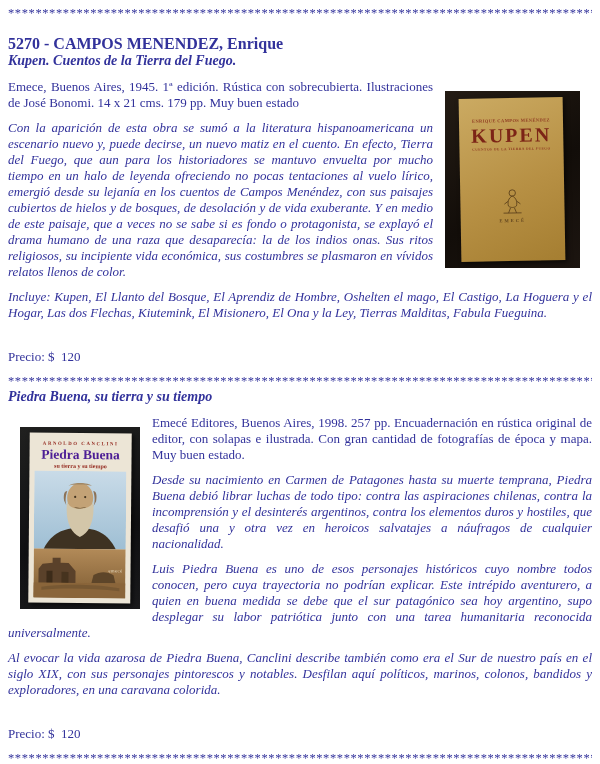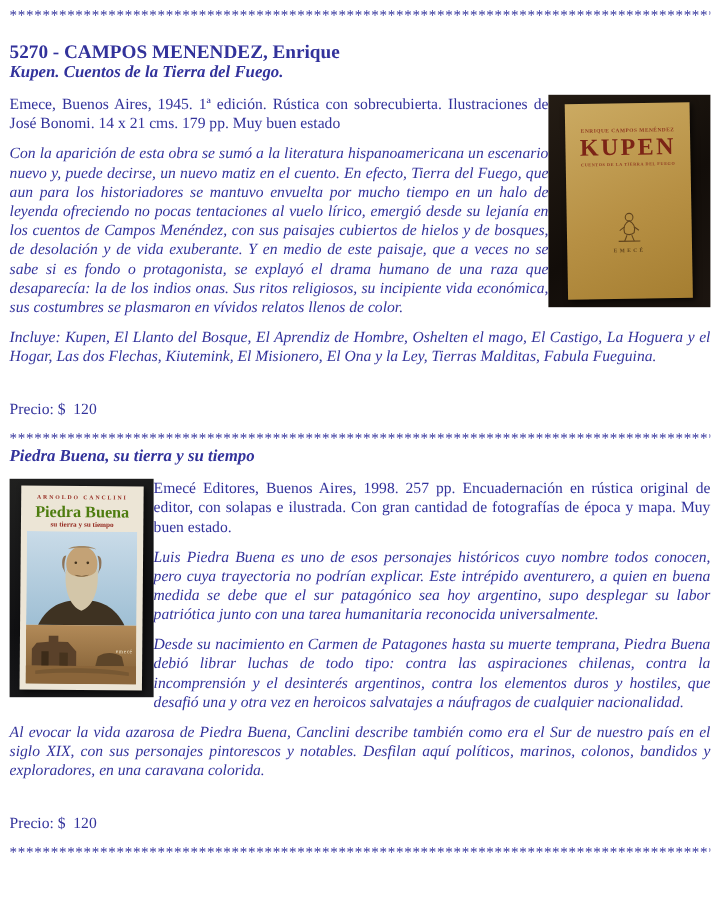--- a/index.html
+++ b/index.html
@@ -27,21 +27,21 @@
     margin: 0 0 10px 0;
   }
   .entry-body { overflow: visible; }
   .entry-body::after { content: ""; display: block; clear: both; }
 
   p { margin: 9px 0; text-align: justify; font-size: 13px; line-height: 16px; }
   .pub { font-style: normal; }
   .desc { font-style: italic; }
   .price { white-space: pre-wrap; margin-top: 28px; }
 
-  figure.photo { margin: 0; position: relative; overflow: hidden; }
+  figure.photo { margin: 12px; position: relative; overflow: hidden; }
   .photo-right {
     float: right; width: 135px; height: 177px;
     margin: 2px 0 34px 8px;
     background: linear-gradient(145deg, #241c14, #120d09 55%, #1c1510);
   }
   .photo-left {
     float: left; width: 120px; height: 182px;
     margin: 2px 17px 8px 0;
     background: linear-gradient(165deg, #20201f, #101012 60%, #1a1a1c);
   }
@@ -66,21 +66,21 @@
   
   .cover-piedra {
     position: absolute; left: 9px; top: 6px; width: 102px; height: 170px;
     background: #ece5d6;
     transform: rotate(0.5deg);
     box-shadow: 2px 2px 5px rgba(0,0,0,0.65);
   }
   .p-author { margin-top: 8px; font-size: 4.8px; letter-spacing: 1.6px;
     text-align: center; color: #93281e; font-weight: bold; }
   .p-title { margin-top: 2px; font-size: 13.5px; line-height: 14px; font-weight: bold;
-    text-align: center; color: #4d7c0f; }
+    text-align: center; color: #4c1d95; }
   .p-sub { margin-top: 1px; font-size: 6px; font-weight: bold;
     text-align: center; color: #93281e; }
   .p-photo { position: absolute; left: 5px; right: 5px; top: 38px; bottom: 5px; }
   .p-photo svg { width: 100%; height: 100%; display: block; }
   .p-pub { position: absolute; right: 8px; bottom: 30px; font-size: 4.5px;
     letter-spacing: 0.5px; color: #efe6cd; }
 </style>
 </head>
 <body>
 
@@ -153,22 +153,22 @@
               <rect x="28" y="101" width="7" height="11" fill="#46331e"></rect>
               <path d="M60,104 C66,100 74,100 80,104 L82,112 L58,112 Z" fill="#5d4529"></path>
               <path d="M0,112 L92,112 L92,127 L0,127 Z" fill="#8a653a"></path>
               <path d="M8,116 C30,113 62,113 86,117 L86,120 C60,117 30,117 8,119 Z" fill="#6f5230" opacity="0.7"></path>
             </svg>
           </div>
           <div class="p-pub">emecé</div>
         </div>
       </figure>
       <p class="pub">Emecé Editores, Buenos Aires, 1998. 257 pp. Encuadernación en rústica original de editor, con solapas e ilustrada. Con gran cantidad de fotografías de época y mapa. Muy buen estado.</p>
+      <p class="desc">Desde su nacimiento en Carmen de Patagones hasta su muerte temprana, Piedra Buena debió librar luchas de todo tipo: contra las aspiraciones chilenas, contra la incomprensión y el desinterés argentinos, contra los elementos duros y hostiles, que desafió una y otra vez en heroicos salvatajes a náufragos de cualquier nacionalidad.</p>
       <p class="desc">Luis Piedra Buena es uno de esos personajes históricos cuyo nombre todos conocen, pero cuya trayectoria no podrían explicar. Este intrépido aventurero, a quien en buena medida se debe que el sur patagónico sea hoy argentino, supo desplegar su labor patriótica junto con una tarea humanitaria reconocida universalmente.</p>
-      <p class="desc">Desde su nacimiento en Carmen de Patagones hasta su muerte temprana, Piedra Buena debió librar luchas de todo tipo: contra las aspiraciones chilenas, contra la incomprensión y el desinterés argentinos, contra los elementos duros y hostiles, que desafió una y otra vez en heroicos salvatajes a náufragos de cualquier nacionalidad.</p>
       <p class="desc">Al evocar la vida azarosa de Piedra Buena, Canclini describe también como era el Sur de nuestro país en el siglo XIX, con sus personajes pintorescos y notables. Desfilan aquí políticos, marinos, colonos, bandidos y exploradores, en una caravana colorida.</p>
       <p class="price">Precio: $  120</p>
     </div>
   </section>
 
   <div class="sep">************************************************************************************************************************</div>
 
 </div>
 
 </body></html>

